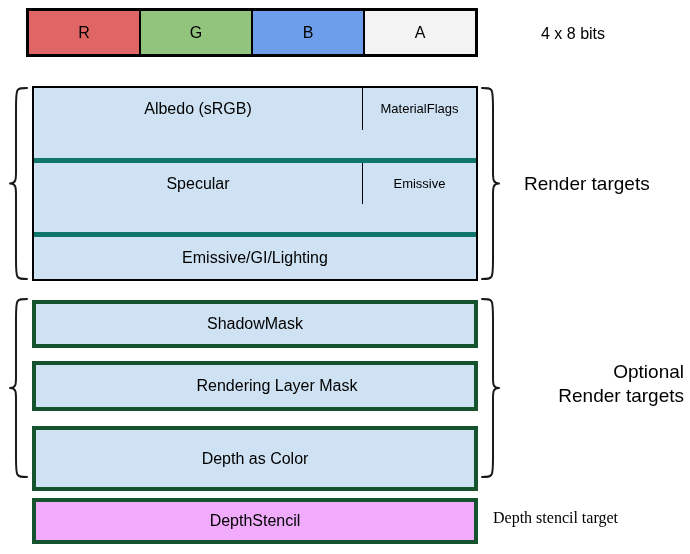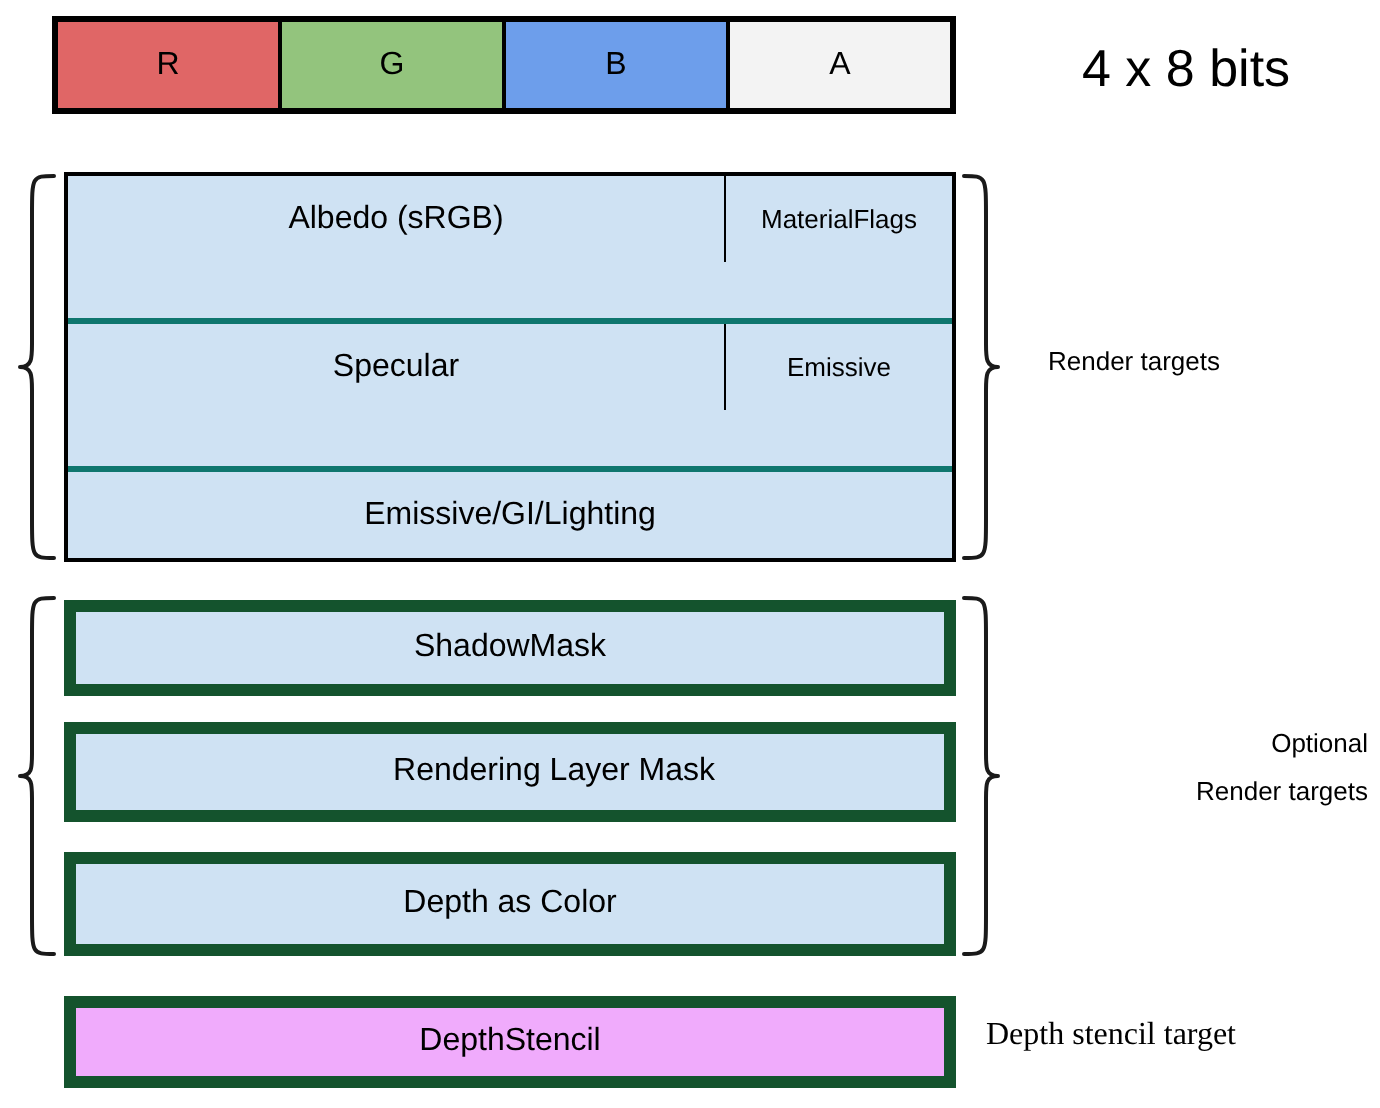--- a/index.html
+++ b/index.html
@@ -36,59 +36,59 @@
   .rgba-g { background: #93c47d; }
   .rgba-b { background: #6d9eeb; }
   .rgba-a { background: #f3f3f3; }
 
   .bits-caption {
     position: absolute;
     left: 541px; top: 8px;
     height: 52px;
     display: flex;
     align-items: center;
-    font-size: 26px;
+    font-size: 16px;
     white-space: nowrap;
   }
 
   
   .rt-table {
     position: absolute;
     left: 32px; top: 86px;
     width: 446px; height: 195px;
     border: 2px solid #000000;
     display: flex;
     flex-direction: column;
     background: #cfe2f3;
     gap: 28px;
   }
   .rt-row {
     flex: 1 1 0;
     display: flex;
   }
-  .rt-row + .rt-row { border-top: 3px solid #0f766e; }
+  .rt-row + .rt-row { border-top: 5px solid #0f766e; }
   .rt-cell {
     background: #cfe2f3;
     display: flex;
     align-items: center;
     justify-content: center;
   }
   .rt-main { flex: 1 1 auto; font-size: 16px; }
   .rt-alpha {
     flex: 0 0 114px;
     border-left: 1px solid #000000;
     font-size: 13px;
   }
 
   
   .opt-box, .depth-box {
     position: absolute;
     left: 32px;
     width: 446px;
-    border: 6px solid #14532d;
+    border: 4px solid #14532d;
     display: flex;
     align-items: center;
     justify-content: center;
     font-size: 16px;
   }
   .opt-box { background: #cfe2f3; }
   .depth-box { background: #f0abfc; top: 498px; height: 46px; }
 
   
   .brace { position: absolute; }
@@ -96,21 +96,21 @@
     fill: none;
     stroke: #1a1a1a;
     stroke-width: 2;
     stroke-linecap: round;
     stroke-linejoin: round;
   }
 
   
   .side-label {
     position: absolute;
-    font-size: 13px;
+    font-size: 19px;
     white-space: nowrap;
   }
   .rt-side-label { left: 524px; top: 173px; }
   .opt-side-label {
     left: 508px; top: 360px;
     width: 176px;
     text-align: right;
     line-height: 24px;
   }
   .depth-side-label { left: 493px; top: 509px; font-size: 16px; font-family: Liberation Serif, serif; }
@@ -152,21 +152,21 @@
 
   <svg class="brace" style="left:9px; top:297px;" width="20" height="182" viewBox="0 0 20 182">
     <path transform="translate(20,0) scale(-1,1)" d="M2,2 C13,2 13,2 13,22 L13,80 C13,87 13,91 19,91 C13,91 13,95 13,102 L13,160 C13,180 13,180 2,180"></path>
   </svg>
   <svg class="brace" style="left:480px; top:297px;" width="20" height="182" viewBox="0 0 20 182">
     <path d="M2,2 C13,2 13,2 13,22 L13,80 C13,87 13,91 19,91 C13,91 13,95 13,102 L13,160 C13,180 13,180 2,180"></path>
   </svg>
 
   <div class="opt-box" style="top:300px; height:48px;">ShadowMask</div>
   <div class="opt-box" style="top:361px; height:50px;padding-left:44px;">Rendering Layer Mask</div>
-  <div class="opt-box" style="top:426px; height:52px;">Depth as Color</div>
+  <div class="opt-box" style="top:426px; height:65px;">Depth as Color</div>
   <div class="side-label opt-side-label">
     <div>Optional</div>
     <div>Render targets</div>
   </div>
 
   <div class="depth-box">DepthStencil</div>
   <div class="side-label depth-side-label">Depth stencil target</div>
 
 </div>
 

